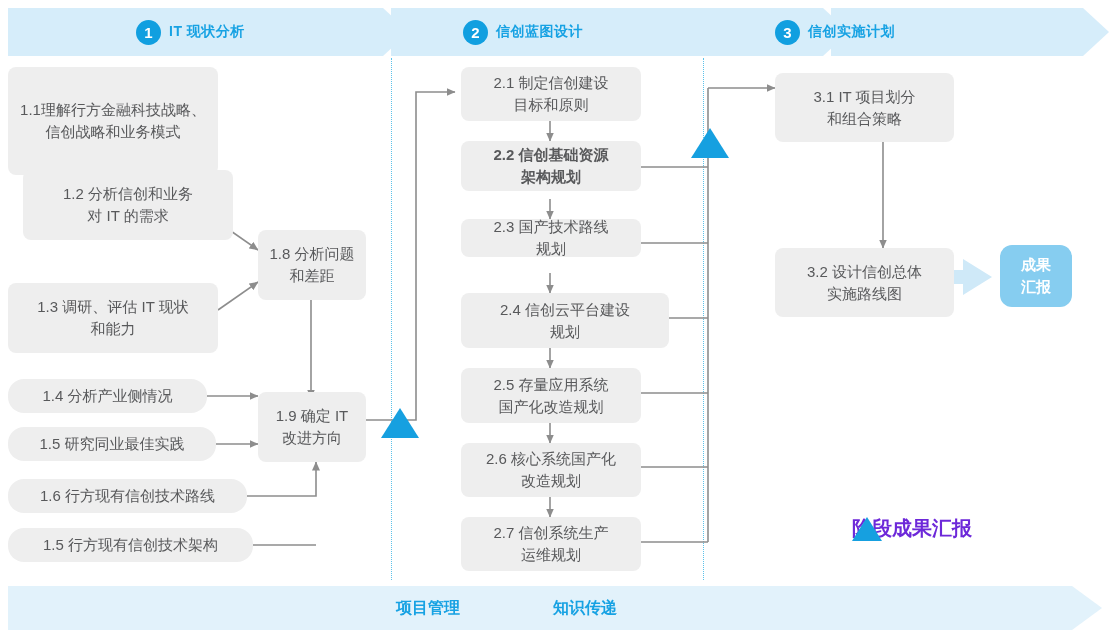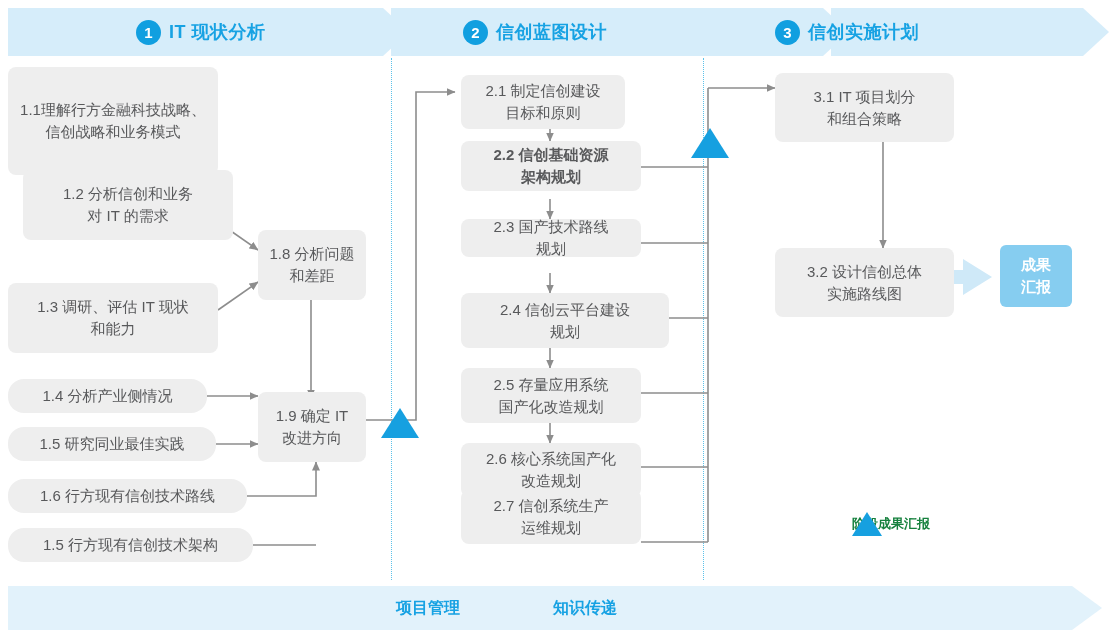--- a/index.html
+++ b/index.html
@@ -55,21 +55,21 @@
   .phase-label.l3{left:767px;}
   .phase-num{
     width:25px;height:25px;border-radius:50%;
     background:#119fe0;color:#ffffff;
     font-size:15px;font-weight:bold;
     display:flex;align-items:center;justify-content:center;
     line-height:1;
   }
   .phase-title{
     color:#17a2e3;
-    font-size:18px;
+    font-size:14px;
     font-weight:bold;
     letter-spacing:0.5px;
   }
 
   
   .sep{
     position:absolute;
     width:0;
     border-left:1px dotted #5bc2ea;
     top:58px;
@@ -91,21 +91,21 @@
     justify-content:center;
     text-align:center;
     padding:4px 8px;
     box-sizing:border-box;
   }
   .box.pill{border-radius:16px;}
   .box.result{
     background:#86cdf0;
     color:#ffffff;
     font-weight:bold;
-    border-radius:6px;
+    border-radius:12px;
     font-size:15px;
   }
 
   
   #wires{
     position:absolute;
     top:0;left:0;
     width:1115px;height:638px;
     pointer-events:none;
   }
@@ -124,22 +124,22 @@
     border-bottom-width:24px;
   }
 
   
   .legend{
     position:absolute;
     left:852px;top:515px;
     display:flex;align-items:center;gap:12px;
   }
   .legend-text{
-    color:#15803d;
-    font-size:13px;
+    color:#6d28d9;
+    font-size:20px;
     font-weight:bold;
     white-space:nowrap;
   }
 
   
   .footer-band{
     position:absolute;
     left:8px;top:586px;
     width:1064px;height:44px;
     background:#e2f2fb;
@@ -264,39 +264,39 @@
   <div class="box pill" style="left:8px;top:528px;width:245px;height:34px;">
     <span>1.5 行方现有信创技术架构</span>
   </div>
   <div class="box" style="left:258px;top:230px;width:108px;height:70px;">
     <span>1.8 分析问题<br>和差距</span>
   </div>
   <div class="box" style="left:258px;top:392px;width:108px;height:70px;">
     <span>1.9 确定 IT<br>改进方向</span>
   </div>
 
-  <div class="box" style="left:461px;top:75px;width:164px;height:54px;">
+  <div class="box" style="left:461px;top:67px;width:180px;height:54px;">
     <span>2.1 制定信创建设<br>目标和原则</span>
   </div>
   <div class="box" style="left:461px;top:141px;width:180px;height:50px;font-weight:bold;">
     <span>2.2 信创基础资源<br>架构规划</span>
   </div>
   <div class="box" style="left:461px;top:219px;width:180px;height:38px;">
     <span>2.3 国产技术路线<br>规划</span>
   </div>
   <div class="box" style="left:461px;top:293px;width:208px;height:55px;">
     <span>2.4 信创云平台建设<br>规划</span>
   </div>
   <div class="box" style="left:461px;top:368px;width:180px;height:55px;">
     <span>2.5 存量应用系统<br>国产化改造规划</span>
   </div>
   <div class="box" style="left:461px;top:443px;width:180px;height:54px;">
     <span>2.6 核心系统国产化<br>改造规划</span>
   </div>
-  <div class="box" style="left:461px;top:490px;width:180px;height:54px;">
+  <div class="box" style="left:461px;top:517px;width:180px;height:54px;">
     <span>2.7 信创系统生产<br>运维规划</span>
   </div>
 
   <div class="box" style="left:775px;top:73px;width:179px;height:69px;">
     <span>3.1 IT 项目划分<br>和组合策略</span>
   </div>
   <div class="box" style="left:775px;top:248px;width:179px;height:69px;">
     <span>3.2 设计信创总体<br>实施路线图</span>
   </div>
 

